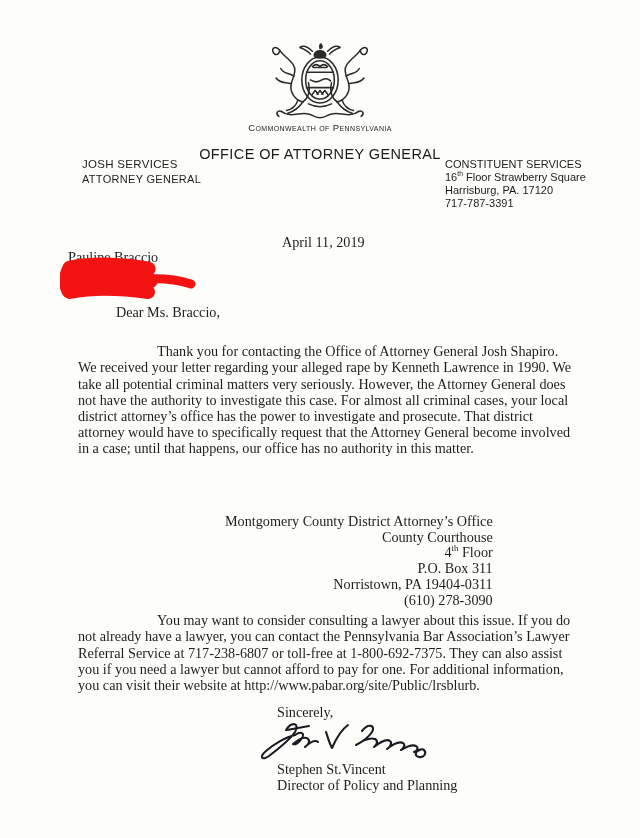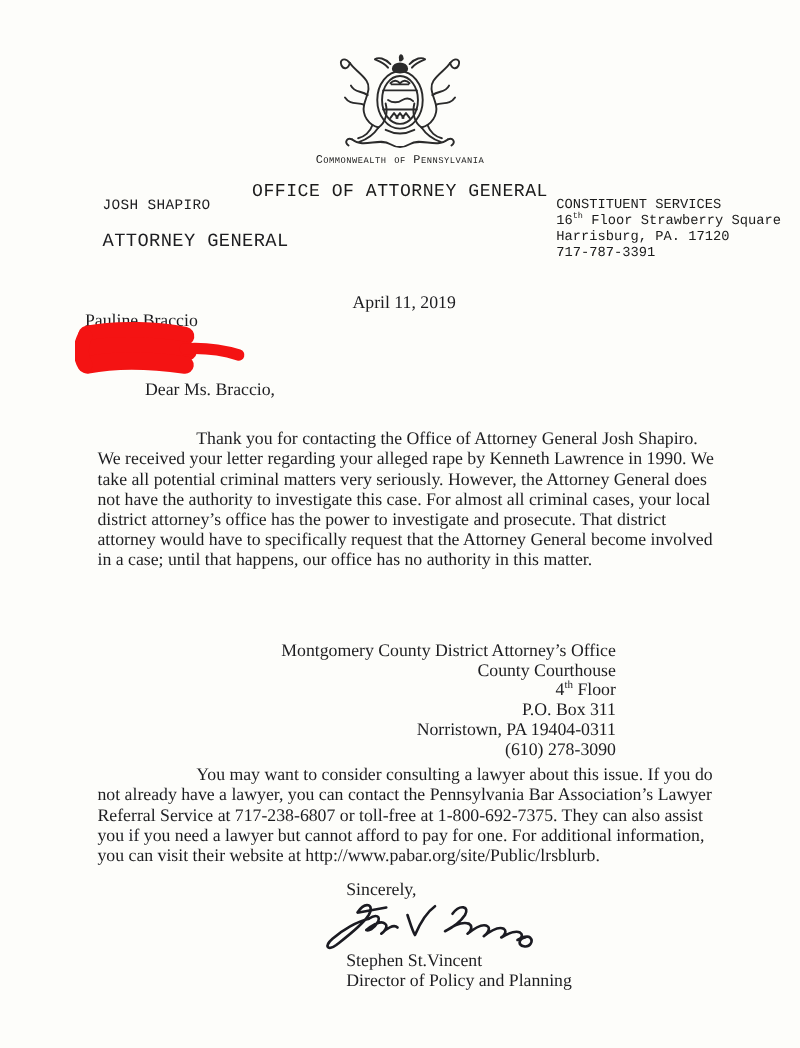--- a/index.html
+++ b/index.html
@@ -3,34 +3,34 @@
 <meta charset="utf-8">
 <style>
   html,body{margin:0;padding:0;background:#e8e8e8;}
   .page{
     position:relative;width:640px;height:838px;margin:0 auto;
     background:#fdfdfa;overflow:hidden;
     font-family:"Liberation Serif","DejaVu Serif",serif;
     color:#1d1d20;
   }
   .abs{position:absolute;}
-  .sans{font-family:Liberation Mono, monospace;}
+  .sans{font-family:Liberation Sans, sans-serif;}
   
   .seal{left:253px;top:36px;width:134px;height:86px;}
   .seal-caption{
     left:0;top:122px;width:640px;text-align:center;
     font-size:9.5px;font-variant:small-caps;letter-spacing:.4px;color:#222;
   }
   .office-title{
     left:0;top:132px;width:640px;text-align:center;
     font-size:14.5px;letter-spacing:.4px;color:#1b1b1b;margin-top:14px;
   }
   .hdr-left{left:82px;top:158px;line-height:13px;}
   .hdr-left .name{font-size:11.5px;letter-spacing:.3px;}
-  .hdr-left .title{font-size:15px;letter-spacing:.3px;margin-top:16px;}
+  .hdr-left .title{font-size:11px;letter-spacing:.3px;margin-top:2px;}
   .hdr-right{left:445px;top:158px;font-size:11px;line-height:13px;color:#1b1b1b;}
   sup{font-size:62%;vertical-align:super;line-height:0;}
   
   .date{left:282px;top:234px;font-size:14.2px;}
   .recipient{left:68px;top:249px;font-size:14.2px;}
   .redaction{left:60px;top:257px;width:140px;height:46px;}
   .salutation{left:116px;top:304px;font-size:14.2px;}
   .para{left:78px;width:501px;font-size:14.2px;line-height:16.2px;text-indent:79px;text-align:left;}
   .p1{top:329px;}
   .p2{top:458px;}
@@ -82,21 +82,21 @@
 
     <path d="M30,76 C40,84 52,74 62,80 C67,83 73,83 78,80 C88,74 100,84 110,76"></path>
     <path d="M30,76 C26,74 23,78 27,81 M110,76 C114,74 117,78 113,81"></path>
     <path d="M58,68 Q70,74 82,68"></path>
   </svg>
 
   <div class="abs sans seal-caption">Commonwealth of Pennsylvania</div>
   <div class="abs sans office-title">OFFICE OF ATTORNEY GENERAL</div>
 
   <div class="abs sans hdr-left">
-    <div class="name">JOSH SHAPIRO</div>
+    <div class="name">JOSH SERVICES</div>
     <div class="title">ATTORNEY GENERAL</div>
   </div>
 
   <div class="abs sans hdr-right">
     <div>CONSTITUENT SERVICES</div>
     <div><span>16</span><sup>th</sup><span> Floor Strawberry Square</span></div>
     <div>Harrisburg, PA. 17120</div>
     <div>717-787-3391</div>
   </div>
 

